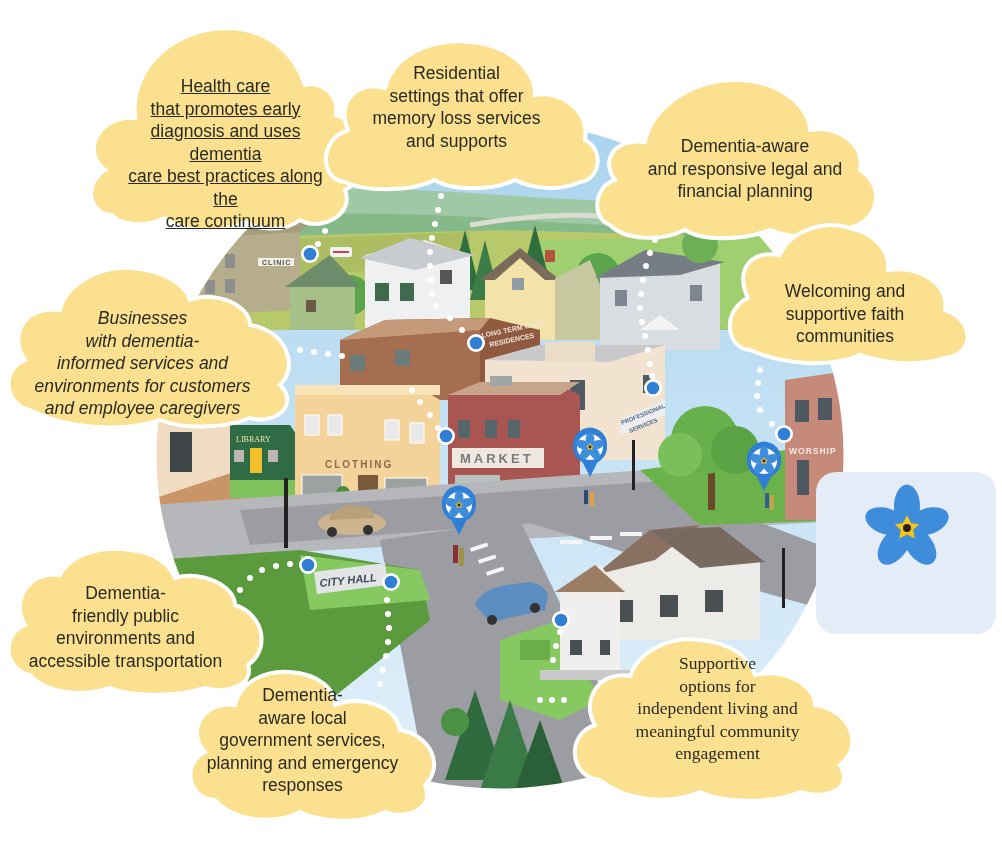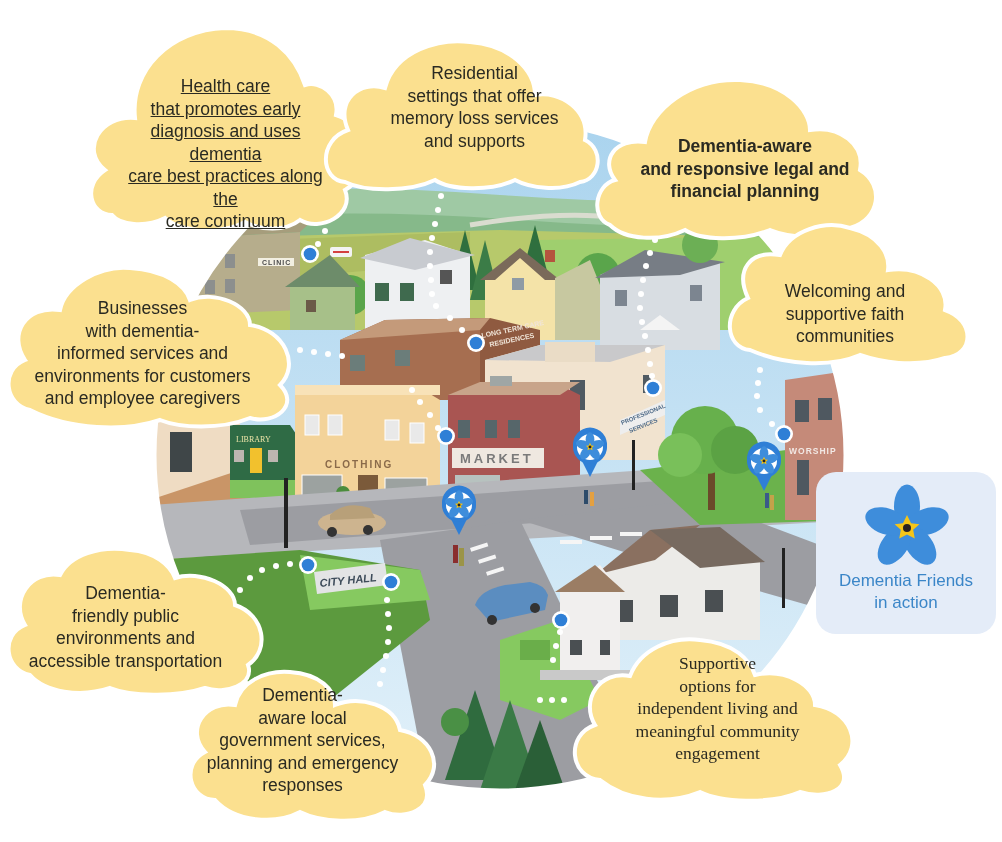--- a/index.html
+++ b/index.html
@@ -339,31 +339,31 @@
     <path d="M600,780 C570,778 565,735 595,725 C580,700 600,670 630,676 C640,650 670,636 700,640 C735,643 750,660 755,675 C785,668 815,685 815,705 C850,710 865,745 840,765 C855,790 825,800 800,792 C770,805 720,802 700,792 C665,806 625,800 600,780 Z"></path>
   </g>
 
 </svg>
 
 <div class="cloud-text" style="left:118px; top:75px; width:215px;text-decoration:underline;">Health care
 that promotes early
 diagnosis and uses dementia
 care best practices along the
 care continuum</div>
-<div class="cloud-text" style="left:362px; top:62px; width:225px;text-align:center;">Residential
+<div class="cloud-text" style="left:344px; top:62px; width:225px;text-align:center;">Residential
 settings that offer
 memory loss services
 and supports</div>
-<div class="cloud-text" style="left:625px; top:135px; width:240px;font-weight:bold;">Dementia-aware
+<div class="cloud-text" style="left:625px; top:135px; width:240px;">Dementia-aware
 and responsive legal and
 financial planning</div>
 <div class="cloud-text" style="left:760px; top:280px; width:170px;">Welcoming and
 supportive faith
 communities</div>
-<div class="cloud-text" style="left:10px; top:297px; width:265px;">Businesses
+<div class="cloud-text" style="left:10px; top:307px; width:265px;font-style:italic;">Businesses
 with dementia-
 informed services and
 environments for customers
 and employee caregivers</div>
 <div class="cloud-text" style="left:18px; top:582px; width:215px;">Dementia-
 friendly public
 environments and
 accessible transportation</div>
 <div class="cloud-text" style="left:190px; top:684px; width:225px;">Dementia-
 aware local
@@ -381,15 +381,13 @@
     <g transform="translate(91,56) scale(3.1)">
       <ellipse cx="0" cy="-7" rx="4.2" ry="7" fill="#3e8ddb"></ellipse>
       <ellipse cx="0" cy="-7" rx="4.2" ry="7" fill="#3e8ddb" transform="rotate(72)"></ellipse>
       <ellipse cx="0" cy="-7" rx="4.2" ry="7" fill="#3e8ddb" transform="rotate(144)"></ellipse>
       <ellipse cx="0" cy="-7" rx="4.2" ry="7" fill="#3e8ddb" transform="rotate(216)"></ellipse>
       <ellipse cx="0" cy="-7" rx="4.2" ry="7" fill="#3e8ddb" transform="rotate(288)"></ellipse>
       <polygon points="0,-4.2 1.3,-1.5 4,-1.2 2,0.6 2.5,3.4 0,2.1 -2.5,3.4 -2,0.6 -4,-1.2 -1.3,-1.5" fill="#f5c518"></polygon>
       <circle cx="0" cy="0" r="1.3" fill="#2a2222"></circle>
     </g>
   </svg>
-  <div class="legend-label">Dementia Friends
-in action</div>
 </div>
 
 </body></html>

